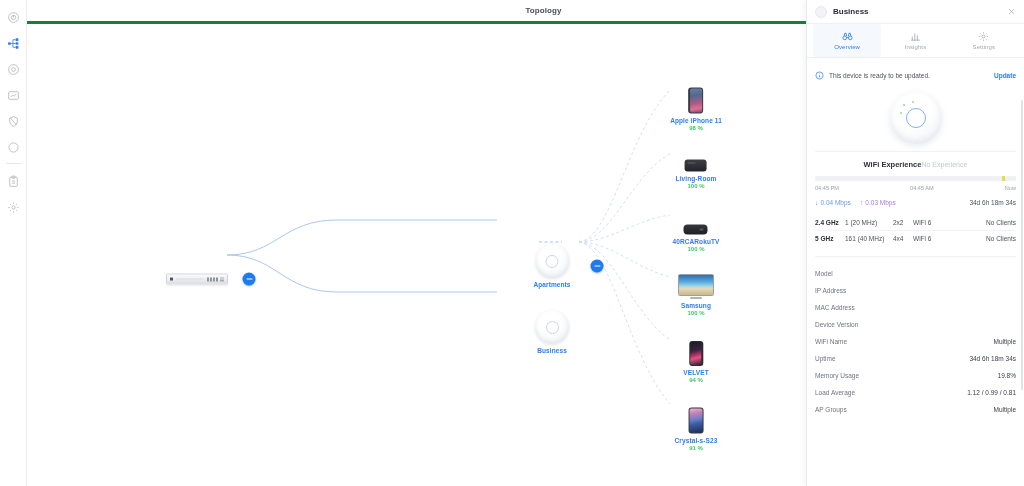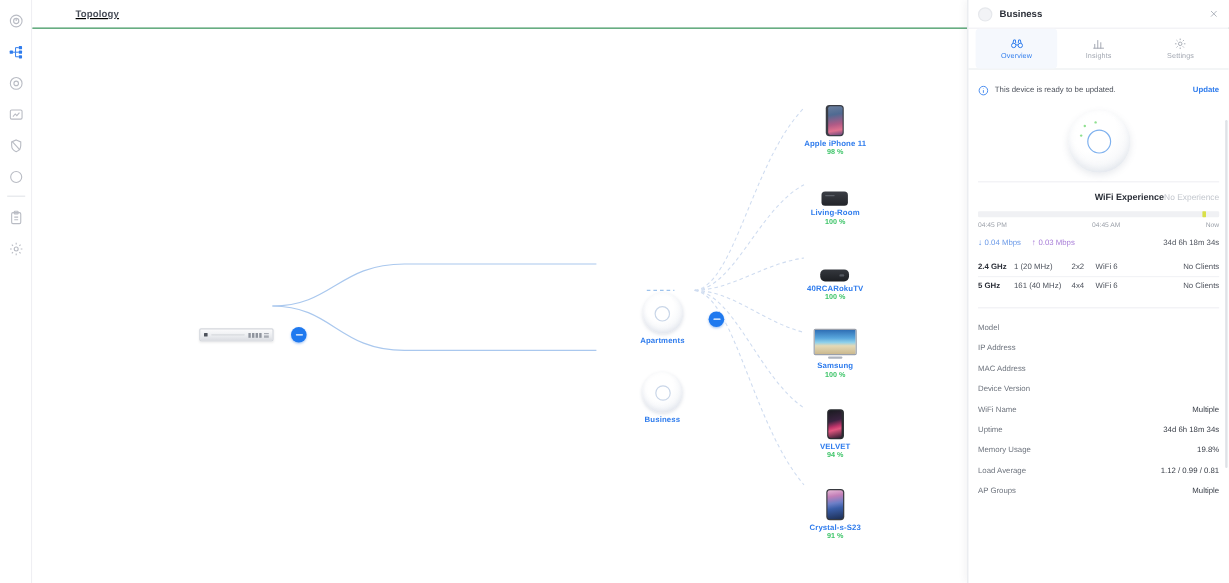--- a/index.html
+++ b/index.html
@@ -34,25 +34,24 @@
 
   
   .main {
     flex: 1 1 auto; height: 486px;
     display: flex; flex-direction: column;
     position: relative;
     background: #fff;
   }
   .topbar {
     height: 24px; flex: 0 0 24px;
-    border-bottom: 1px solid #15803d;
-    display: flex; align-items: center; justify-content: flex-start;
+    border-bottom: 3px solid #15803d;
+    display: flex; align-items: center; justify-content: center;
     background: #fff;
     position: relative;
-    text-decoration: underline;
   }
   .topbar-title {
     font-size: 8px; color: #4a4f5a; font-weight: 600;
     letter-spacing: .1px;
     margin-left: 36px;
   }
   .canvas {
     flex: 1 1 auto; position: relative; overflow: hidden;
     background: #fff;
   }
@@ -239,21 +238,21 @@
   .hero-led { position: absolute; width: 2px; height: 2px; border-radius: 50%; background: #8fe08f; }
   .hero-led.a { left: 13px; top: 12px; }
   .hero-led.b { left: 22px; top: 9px; }
   .hero-led.c { left: 10px; top: 20px; }
 
   .section {
     margin: 0 8px; padding-top: 8px;
     border-top: 1px solid #f0f1f4;
   }
   .sec-head {
-    display: flex; align-items: baseline; justify-content: flex-end;
+    display: flex; align-items: baseline; justify-content: center;
     margin-bottom: 7px;
   }
   .sec-title { font-size: 7.5px; font-weight: 700; color: #2b2f38; }
   .sec-sub { font-size: 7px; color: #c3c7ce; }
 
   .timeline {
     height: 5px; background: #f0f1f4; border-radius: 1px;
     position: relative; margin-bottom: 4px;
   }
   .timeline-mark {

